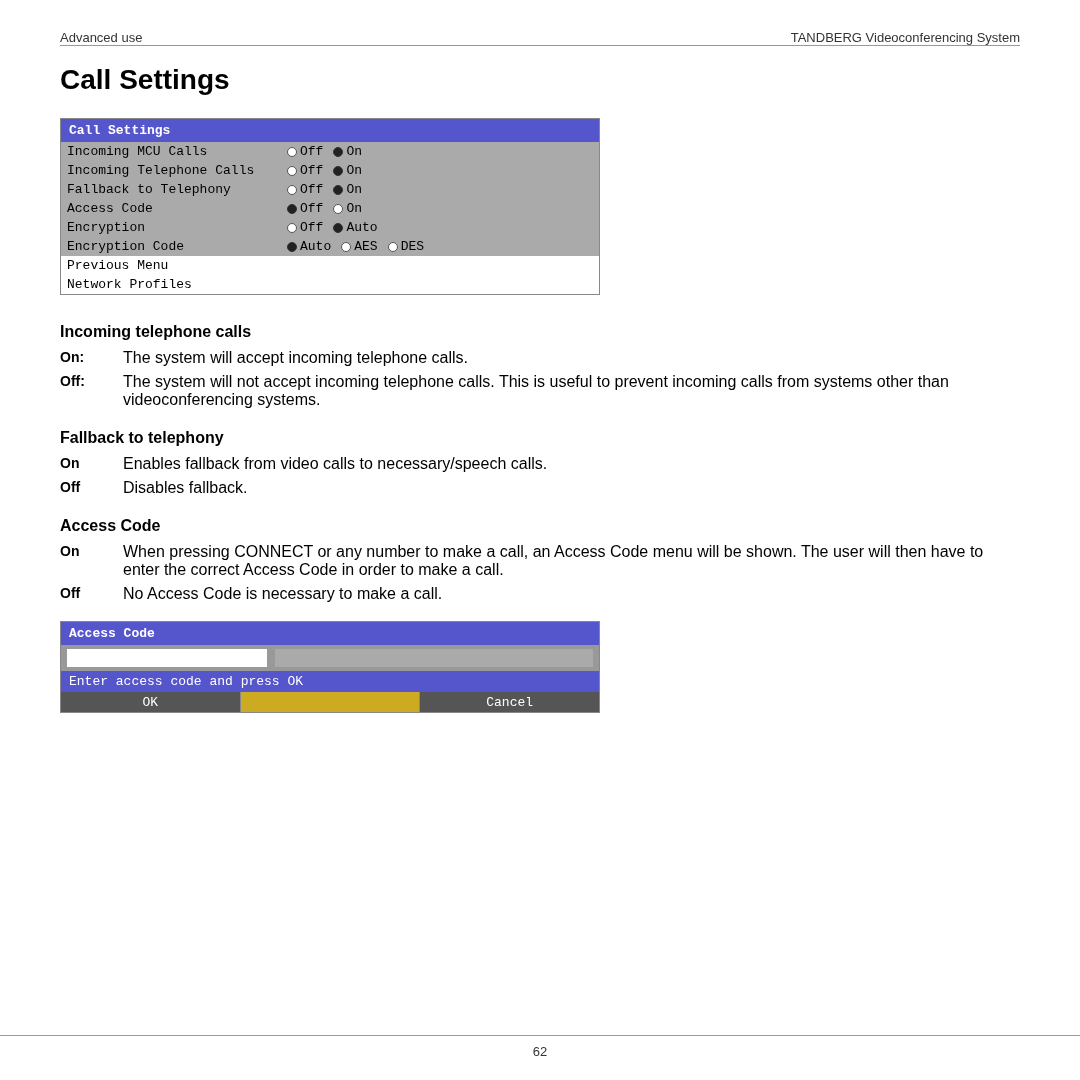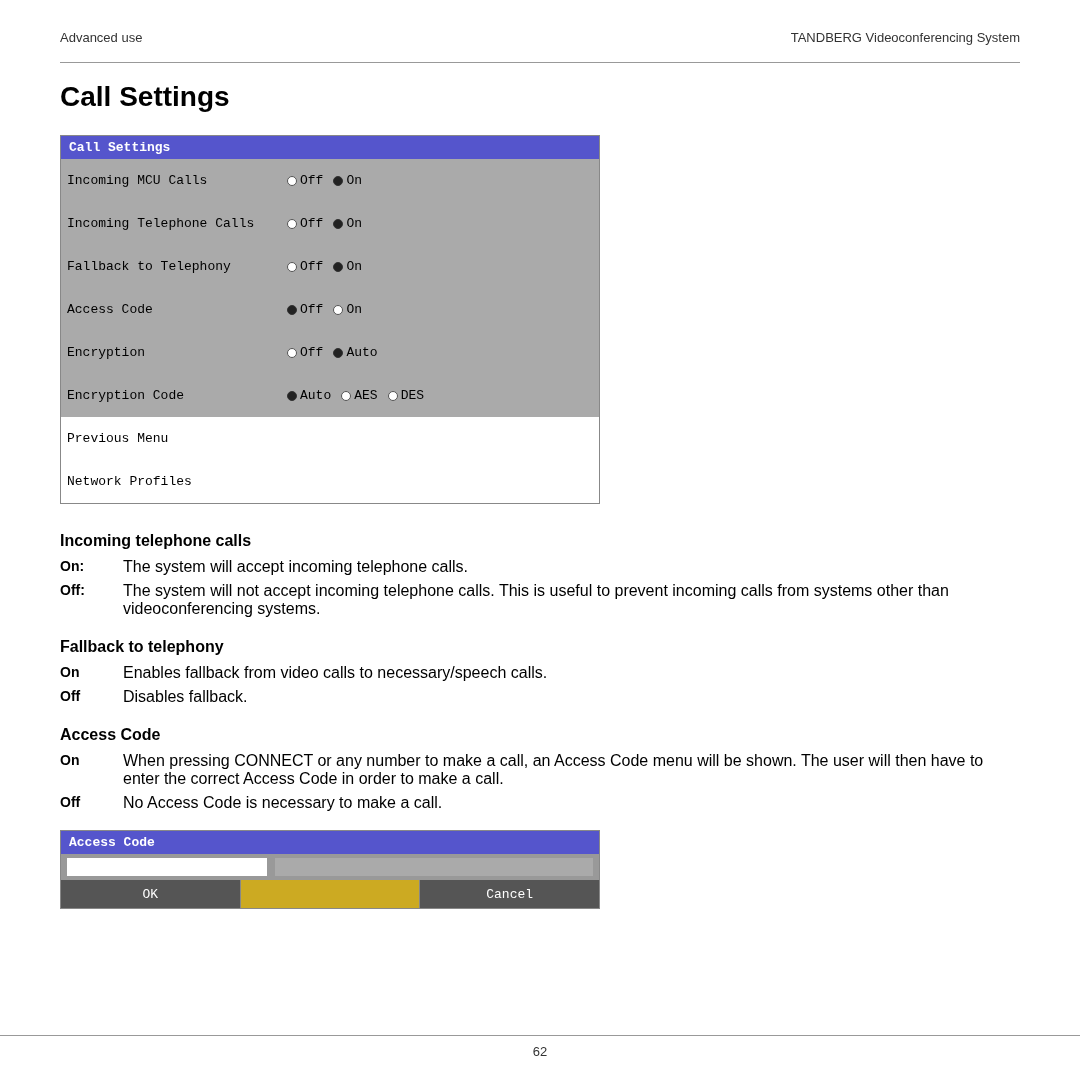--- a/index.html
+++ b/index.html
@@ -14,21 +14,21 @@
       overflow: hidden;
     }
     .page-wrapper {
       padding: 30px 60px 30px 60px;
     }
     .top-header {
       display: flex;
       justify-content: space-between;
       font-size: 13px;
       color: #333;
-      padding-bottom: 17px;
+      padding-bottom: 0;
       border-bottom: 1px solid #999;
       margin-bottom: 18px;
     }
     .page-title {
       font-size: 28px;
       font-weight: bold;
       margin-bottom: 22px;
     }
     
     .ui-box {
@@ -44,21 +44,21 @@
       padding: 4px 8px;
       font-weight: bold;
       font-size: 13px;
     }
     .ui-box-body {
       background: #aaaaaa;
     }
     .ui-row {
       display: flex;
       align-items: flex-start;
-      padding: 14px 6px;
+      padding: 2px 6px;
       color: #000;
       font-size: 13px;
     }
     .ui-row.white-bg {
       background: #fff;
       color: #000;
     }
     .ui-row-label {
       width: 220px;
       font-family: 'Courier New', monospace;
@@ -148,21 +148,21 @@
       padding: 0 2px;
     }
     .access-code-prompt {
       background: #5555cc;
       color: #fff;
       padding: 3px 8px;
       font-size: 13px;
     }
     .access-code-buttons {
       display: flex;
-      height: 28px;
+      height: 20px;
     }
     .btn-ok {
       background: #555;
       color: #fff;
       flex: 1;
       display: flex;
       align-items: center;
       justify-content: center;
       font-family: 'Courier New', monospace;
       font-size: 13px;
@@ -341,20 +341,21 @@
     <span class="desc-term" style="font-weight:bold;">Off</span>
     <span class="desc-def">No Access Code is necessary to make a call.</span>
   </div>
 
   <div class="access-code-box">
     <div class="access-code-header">Access Code</div>
     <div class="access-code-input-row">
       <input class="access-code-input" type="text" value="" style="">
       <span style="flex:1;background:#aaa;height:18px;"></span>
     </div>
+    <div class="access-code-prompt">Enter access code and press OK</div>
     <div class="access-code-buttons">
       <div class="btn-ok">OK</div>
       <div class="btn-middle"></div>
       <div class="btn-cancel">Cancel</div>
     </div>
   </div>
 
 </div>
 
 <div class="bottom-footer">

